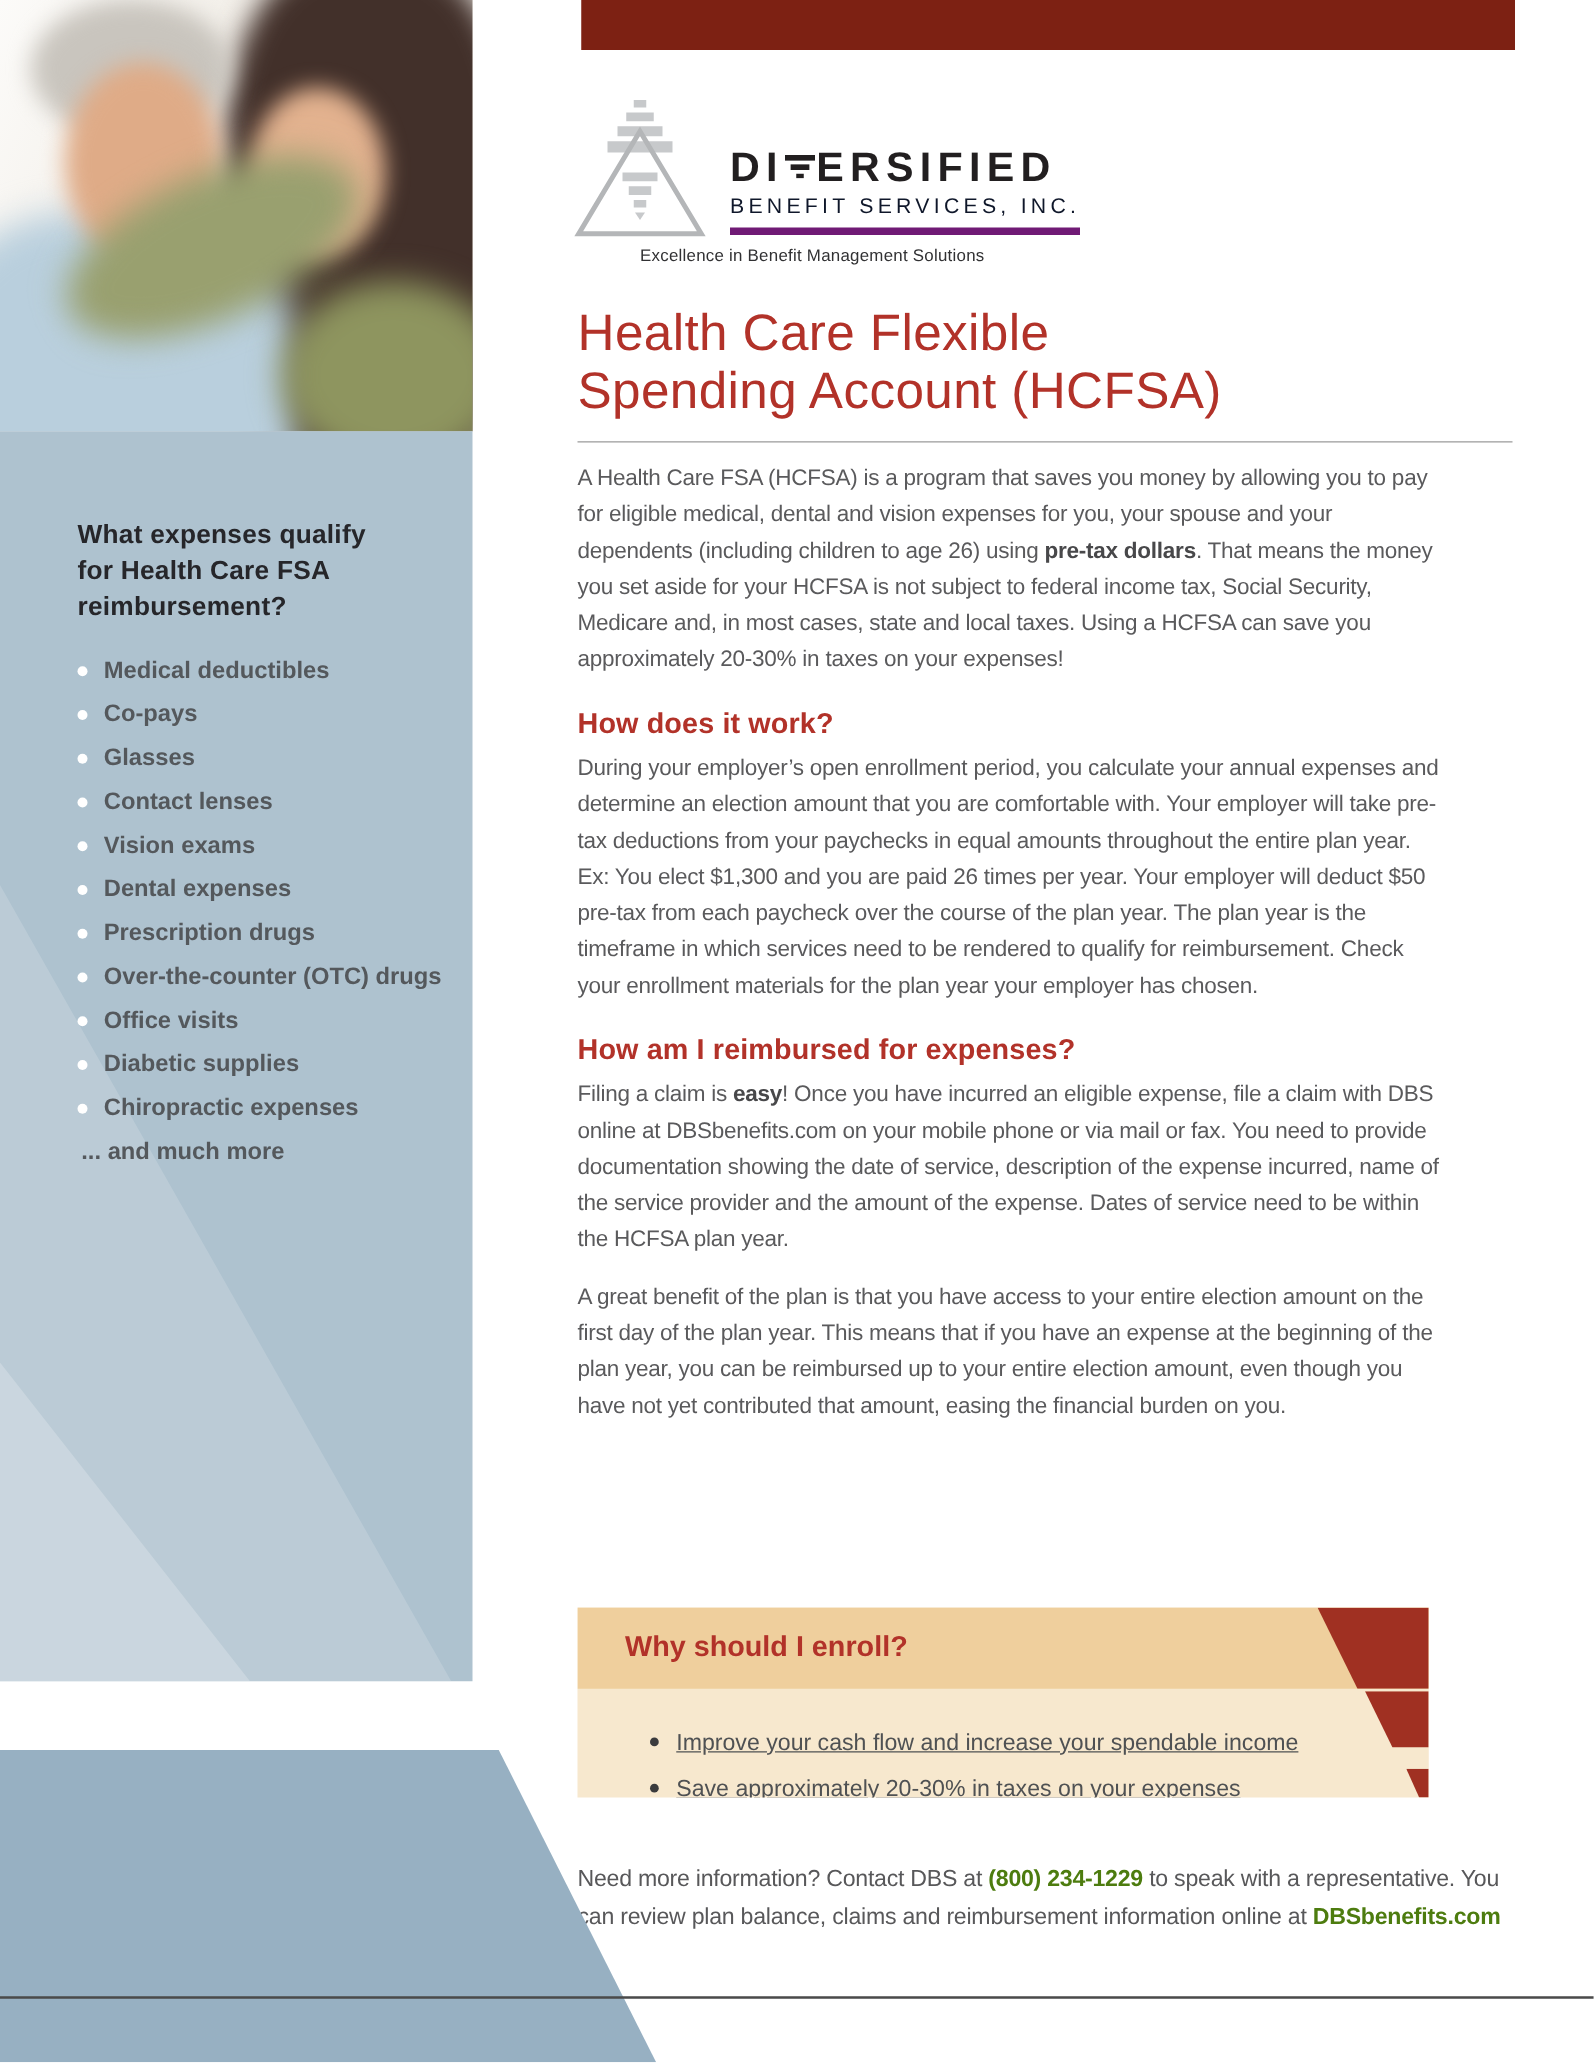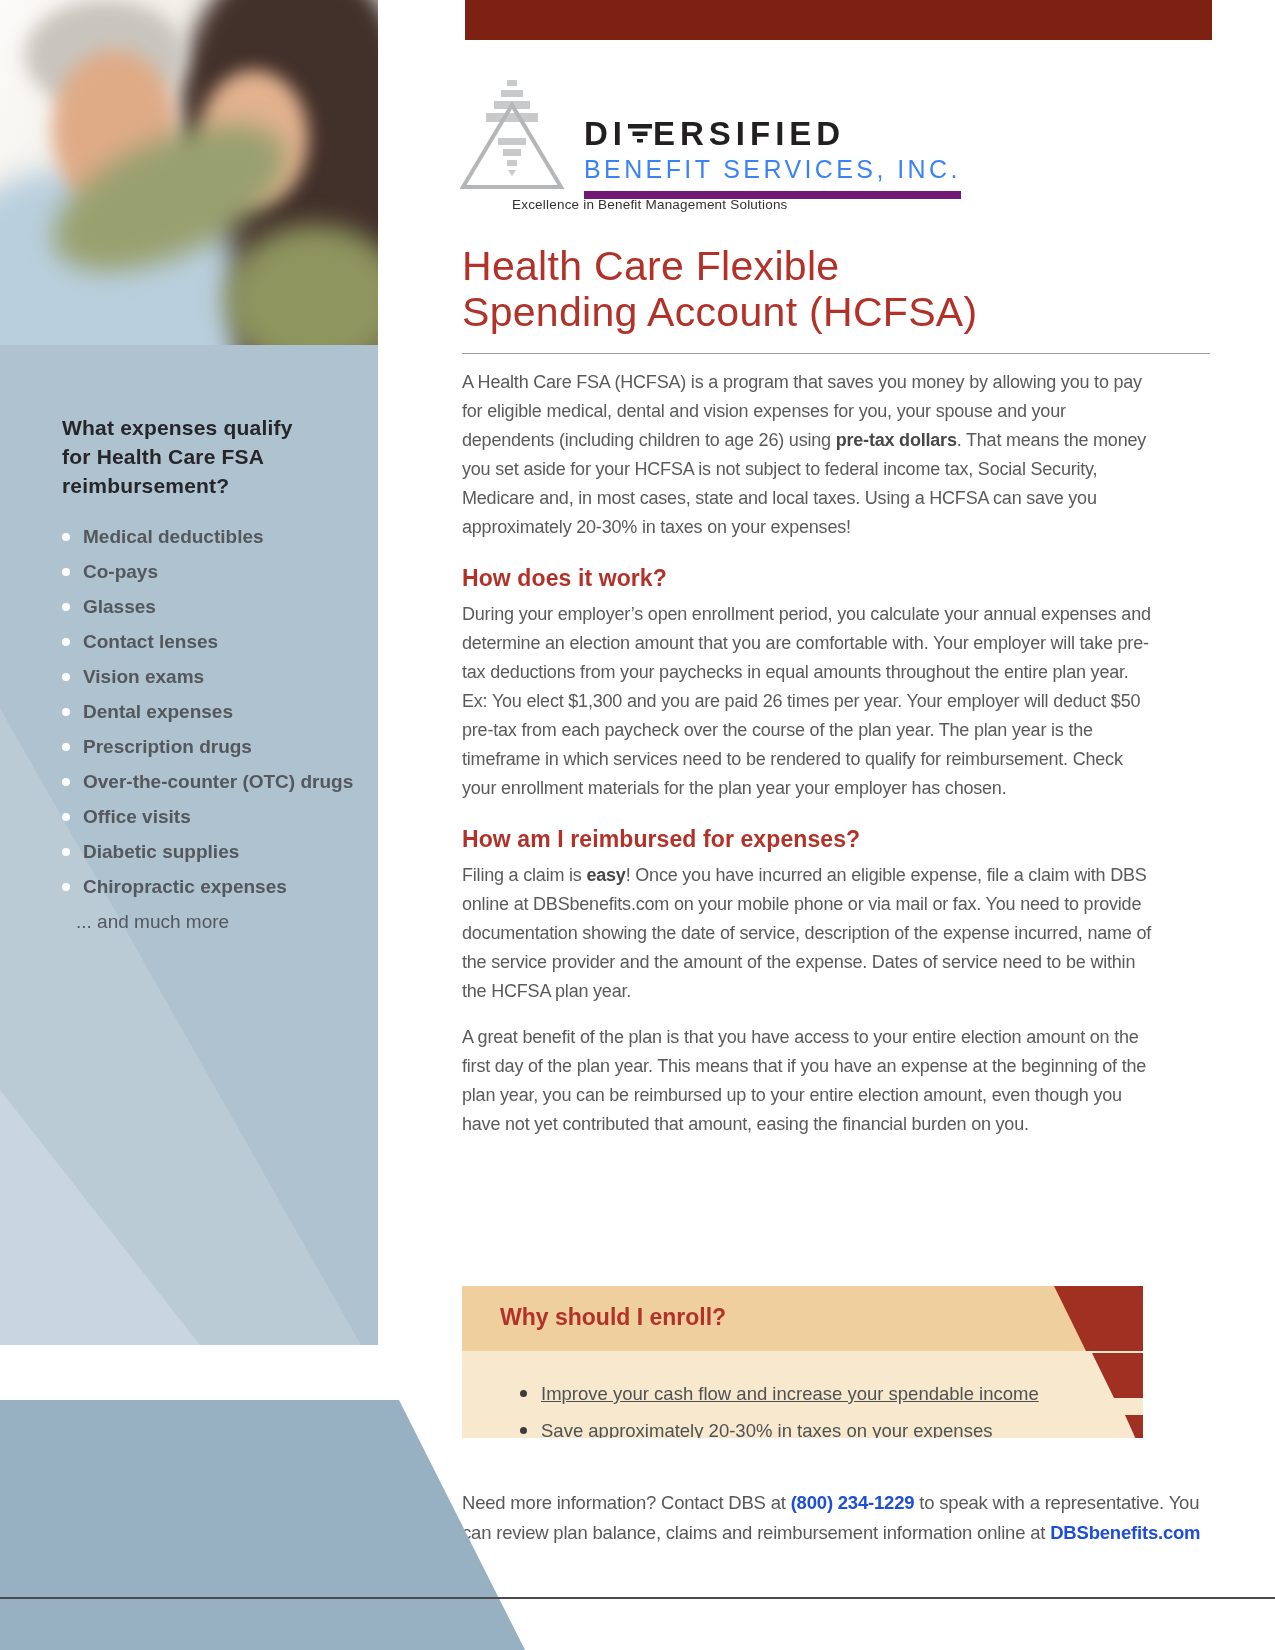--- a/index.html
+++ b/index.html
@@ -24,45 +24,45 @@
   .sb-tri1{position:absolute;inset:0;background:rgba(255,255,255,0.16);
     clip-path:polygon(0 363px,361px 1000px,0 1000px);}
   .sb-tri2{position:absolute;inset:0;background:rgba(255,255,255,0.22);
     clip-path:polygon(0 745px,200px 1000px,0 1000px);}
   .sb-inner{position:relative;padding:68px 16px 0 62px;}
   .sb-heading{font-size:21px;font-weight:bold;color:#26262a;line-height:29px;letter-spacing:0.2px;margin:0 0 26px 0;width:255px;}
   ul.sb-list{list-style:none;margin:0;padding:0;}
   .sb-list li{display:flex;margin-bottom:13px;}
   .sb-list .dot{width:8px;height:8px;border-radius:50%;background:#ffffff;margin:7px 13px 0 0;flex:none;}
   .sb-list .li-label{font-size:19px;font-weight:bold;color:#54585c;line-height:22px;}
-  .sb-more{font-size:19px;font-weight:normal;color:#54585c;margin:2px 0 0 14px;}
+  .sb-more{font-size:19px;font-weight:bold;color:#54585c;margin:2px 0 0 3px;}
   
   .banner{position:absolute;left:465px;top:0;width:747px;height:40px;
     background:
       repeating-linear-gradient(100deg,rgba(0,0,0,0) 0 60px,rgba(25,5,2,0.28) 66px 86px,rgba(0,0,0,0) 92px 180px),
       linear-gradient(90deg,rgba(25,4,2,0.35),rgba(0,0,0,0) 20%,rgba(45,9,4,0.25) 48%,rgba(0,0,0,0) 72%,rgba(30,6,2,0.35)),
       linear-gradient(180deg,#six 0%,#8a2717 55%,#701c0f 100%);
     background-color:#7d2113;}
   
   .logo{position:absolute;left:458px;top:80px;display:flex;justify-content:flex-end;}
   .brand{margin-left:18px;padding-top:36px;}
   .brand-name{font-size:33px;letter-spacing:5px;font-weight:600;color:#221f20;white-space:nowrap;line-height:36px;}
   .brand-name svg{margin:0 1px;}
-  .brand-sub{font-size:25px;letter-spacing:3.4px;font-weight:500;color:#3b82f6;margin-top:3px;padding-bottom:7px;border-bottom:8px solid #701a75;white-space:nowrap;}
+  .brand-sub{font-size:17px;letter-spacing:3.4px;font-weight:500;color:#0f172a;margin-top:3px;padding-bottom:7px;border-bottom:6px solid #701a75;white-space:nowrap;}
   .tagline{position:absolute;left:512px;top:197px;font-size:13.5px;font-weight:500;color:#313133;letter-spacing:0.2px;}
   
   .page-title{position:absolute;left:462px;top:243px;font-size:41px;font-weight:300;color:#b23229;line-height:46px;letter-spacing:0.3px;}
   .title-rule{position:absolute;left:462px;top:353px;width:748px;height:1px;background:#9b9b9b;}
   
   .main{position:absolute;left:462px;top:368px;width:690px;}
   .sec-h{font-size:23px;font-weight:bold;color:#b23229;margin:23px 0 8px 0;letter-spacing:0.1px;}
   .sec-h.first{margin-top:14px;}
   .para{font-size:18px;color:#5a5a5c;line-height:29px;letter-spacing:-0.2px;margin:0 0 17px 0;}
   .seg-b{font-weight:bold;color:#48484a;}
-  .seg-br{font-weight:bold;color:#1d4ed8;}
+  .seg-br{font-weight:bold;color:#4d7c0f;}
   
   .enroll{position:absolute;left:462px;top:1286px;width:681px;height:152px;background:#f7e8ce;overflow:hidden;}
   .enroll-header{position:absolute;left:0;top:0;width:100%;height:65px;background:#efcf9d;}
   .enroll-h{position:absolute;left:38px;top:18px;font-size:23px;font-weight:bold;color:#b23229;z-index:3;}
   .stripe{position:absolute;inset:0;background:#a03022;z-index:2;}
   .stripe.s1{clip-path:polygon(592px 0,681px 0,681px 65px,624px 65px);}
   .stripe.s2{clip-path:polygon(630px 67px,681px 67px,681px 112px,652px 112px);}
   .stripe.s3{clip-path:polygon(663px 129px,681px 129px,681px 169px);}
   ul.enroll-list{list-style:none;position:absolute;left:58px;top:96px;margin:0;padding:0;z-index:3;}
   .enroll-list li{display:flex;margin-bottom:14px;}

